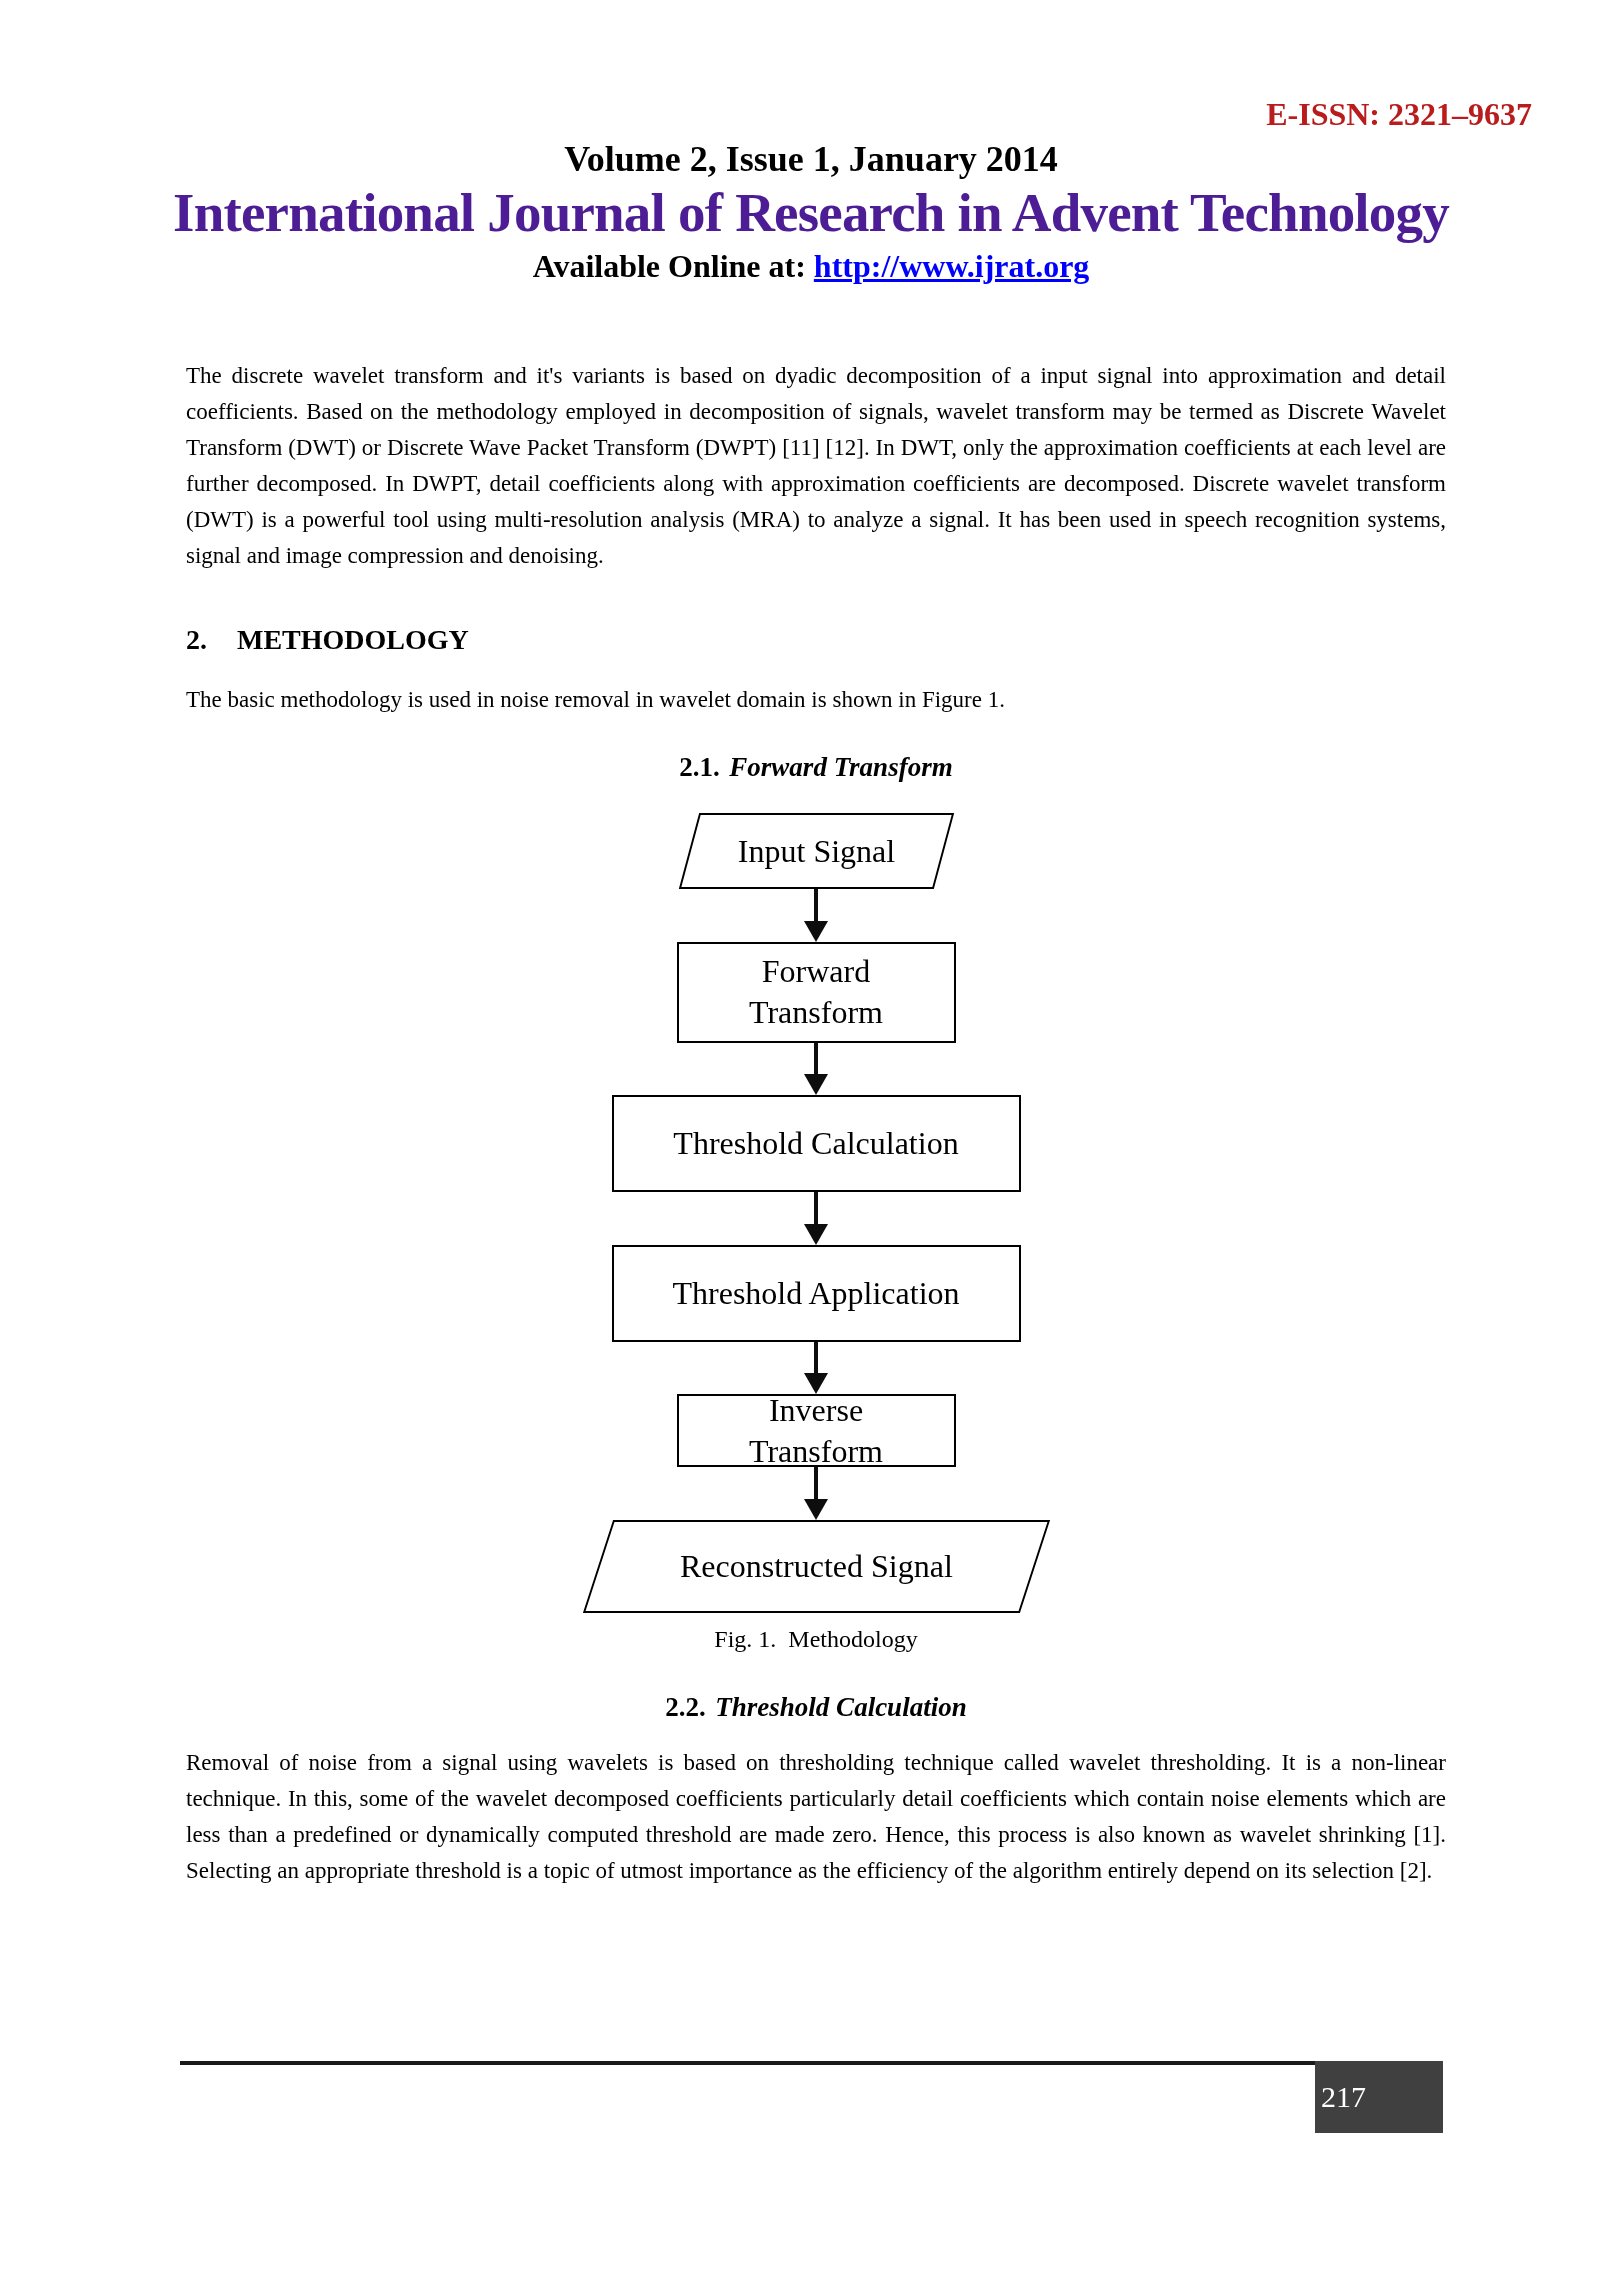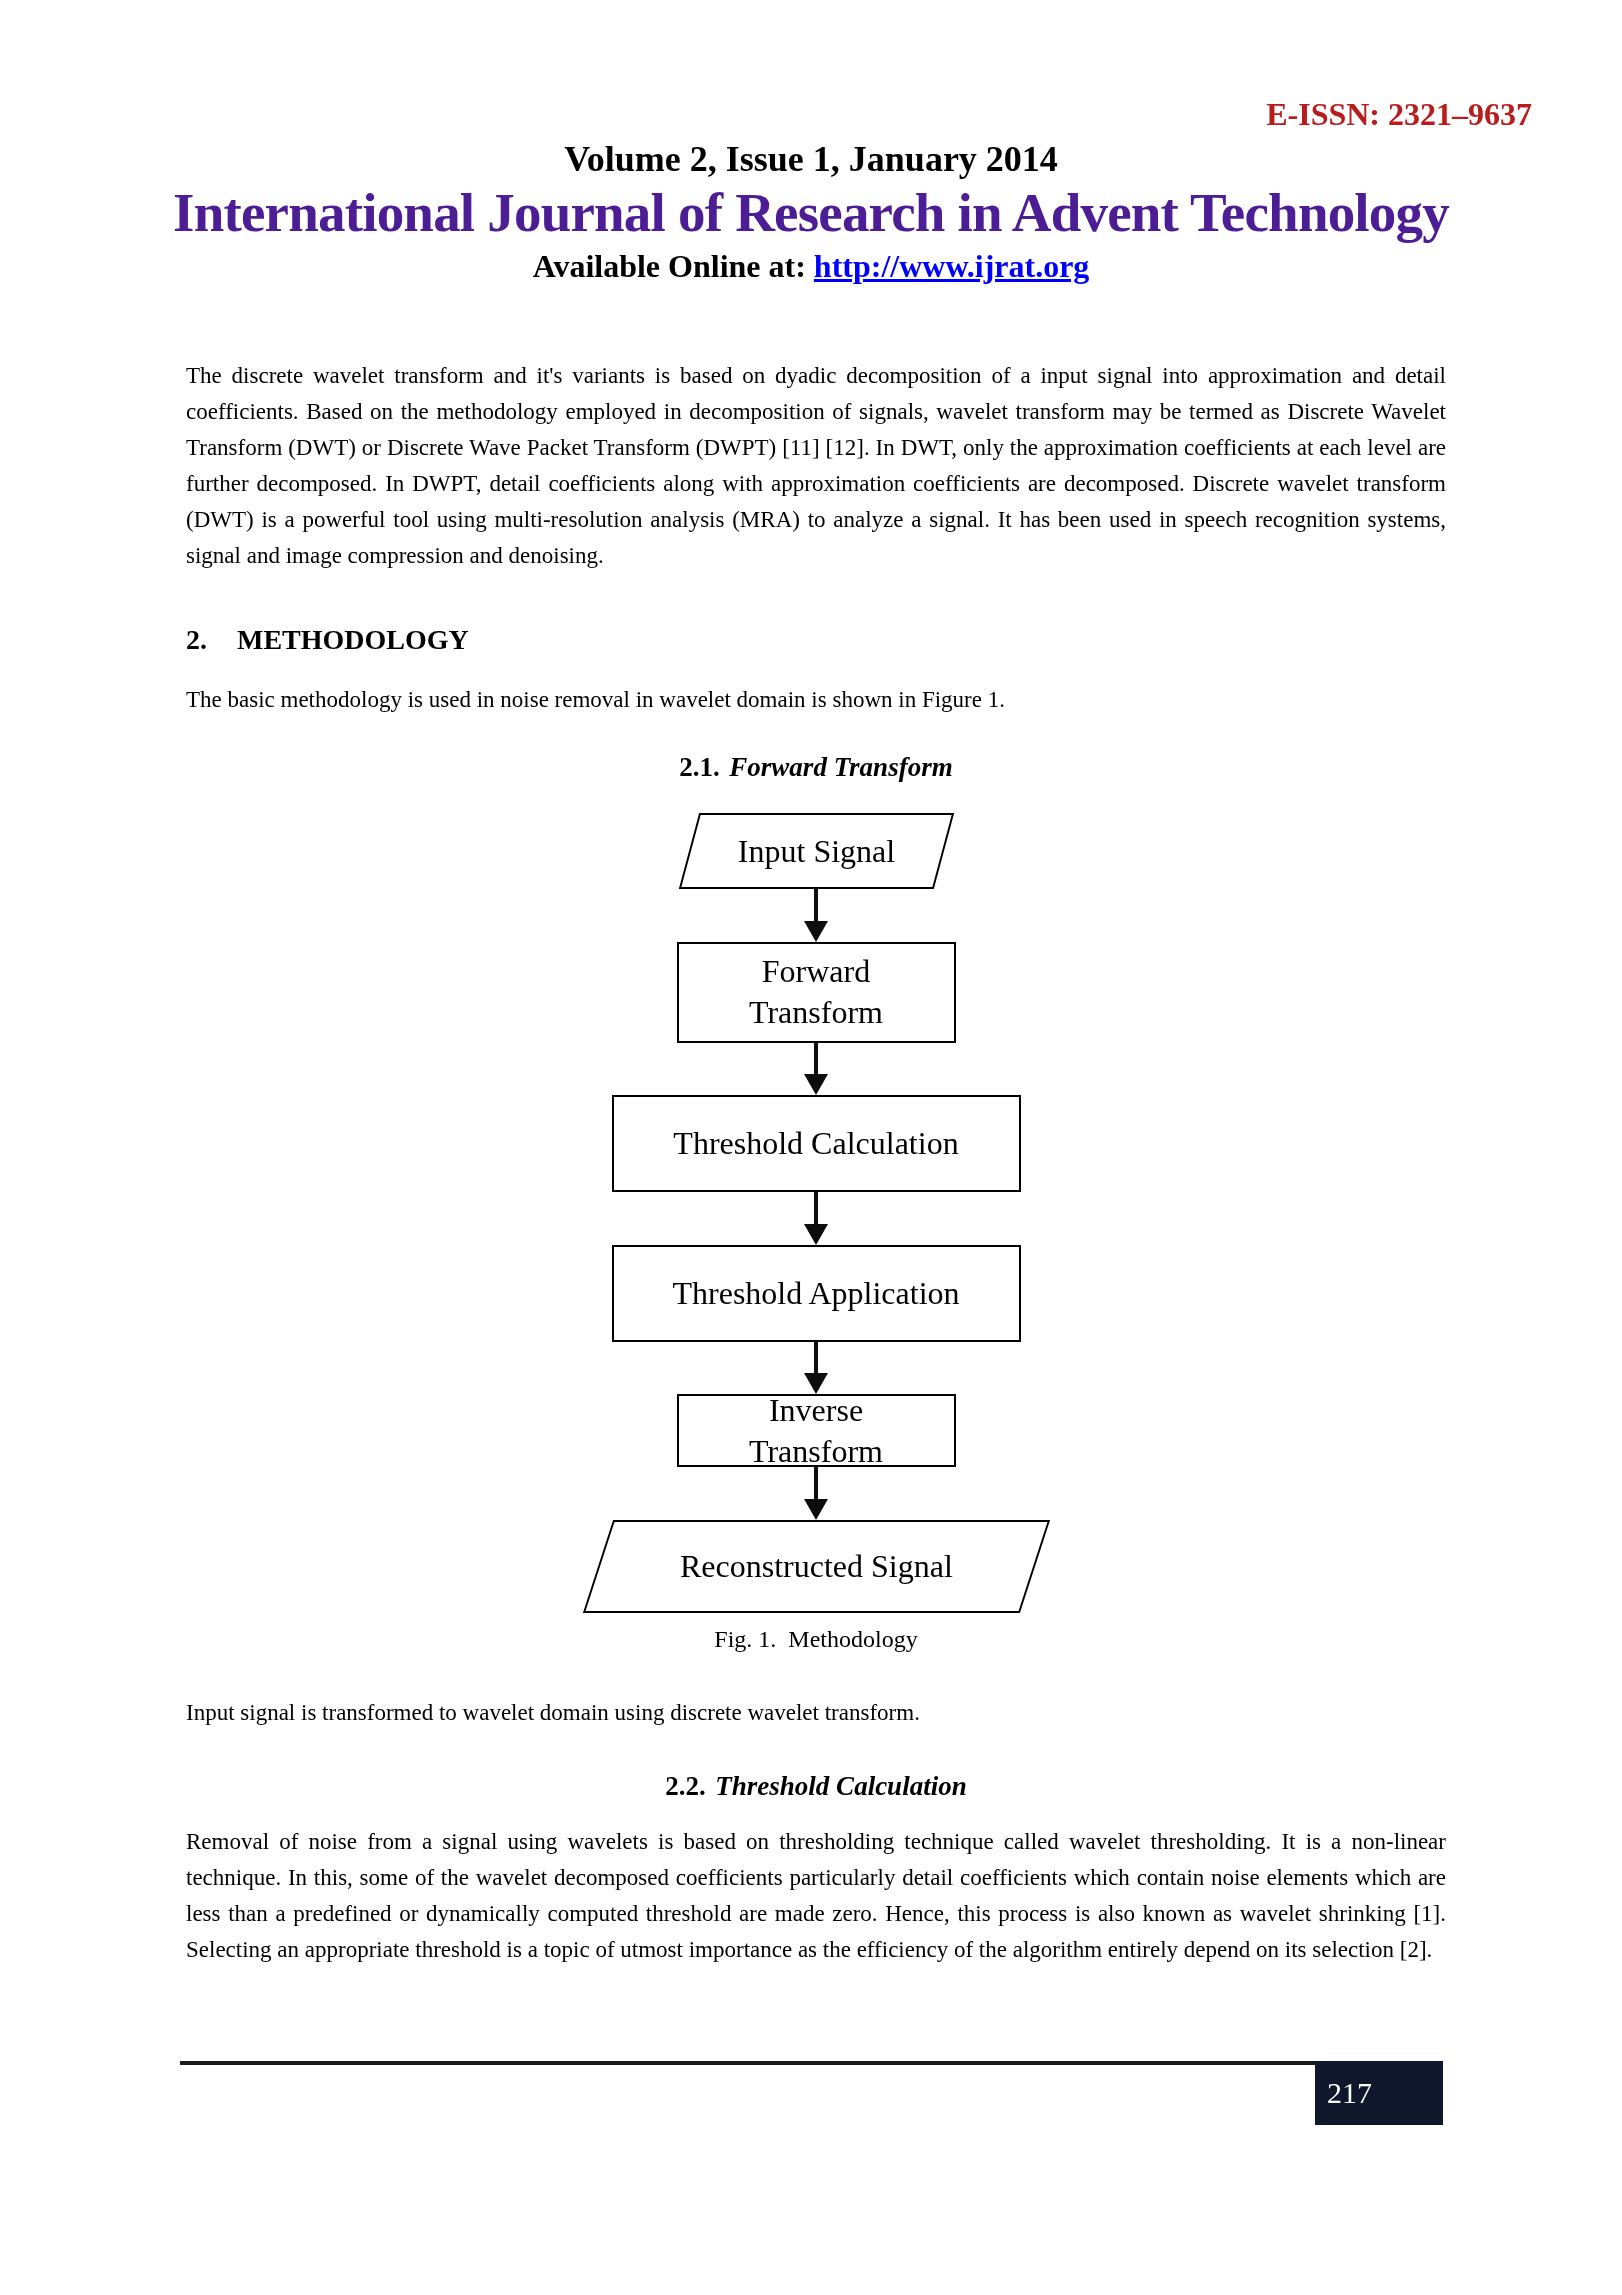--- a/index.html
+++ b/index.html
@@ -149,27 +149,27 @@
     align-items: flex-start;
   }
   .footer-rule {
     flex: 1;
     height: 4px;
     background: #1a1a1a;
     margin-top: 0;
   }
   .page-number-box {
     width: 128px;
-    height: 64px;
-    background: #0f172a;
+    height: 72px;
+    background: #404040;
     color: #ffffff;
     font-size: 30px;
     display: flex;
     align-items: center;
-    padding-left: 12px;
+    padding-left: 6px;
     box-sizing: border-box;
   }
 </style>
 </head>
 <body>
 
 <div class="page">
 
   <div class="eissn">E-ISSN: 2321–9637</div>
 
@@ -227,21 +227,20 @@
 
       <div class="fc-arrow"></div>
 
       <div class="fc-node fc-pgram fc-pgram-out">
         <span>Reconstructed Signal</span>
       </div>
 
       <figcaption class="fig-caption">Fig. 1.  Methodology</figcaption>
     </figure>
 
-    <p class="body-par after-figure-text">Input signal is transformed to wavelet domain using discrete wavelet transform.</p>
 
     <div class="subheading sub-threshold">
       <span class="h-num">2.2.</span><span class="h-italic">Threshold Calculation</span>
     </div>
 
     <p class="body-par threshold-par">Removal of noise from a signal using wavelets is based on thresholding technique called wavelet thresholding. It is a non-linear technique. In this, some of the wavelet decomposed coefficients particularly detail coefficients which contain noise elements which are less than a predefined or dynamically computed threshold are made zero. Hence, this process is also known as wavelet shrinking [1]. Selecting an appropriate threshold is a topic of utmost importance as the efficiency of the algorithm entirely depend on its selection [2].</p>
 
   </div>
 
   <div class="footer">

